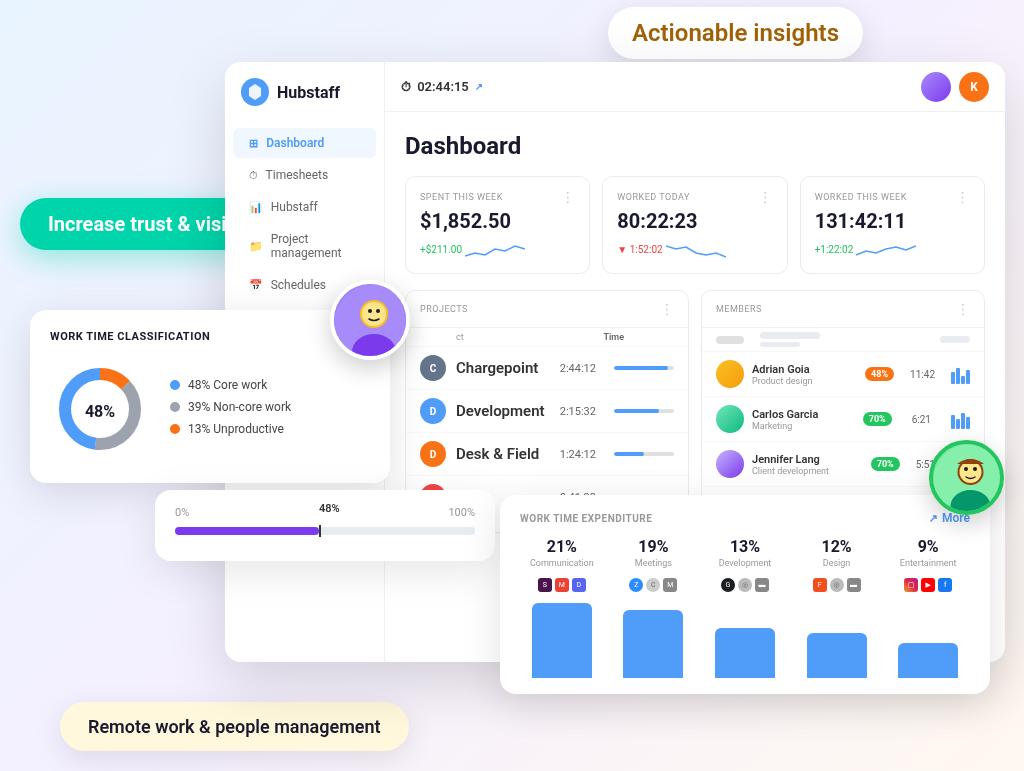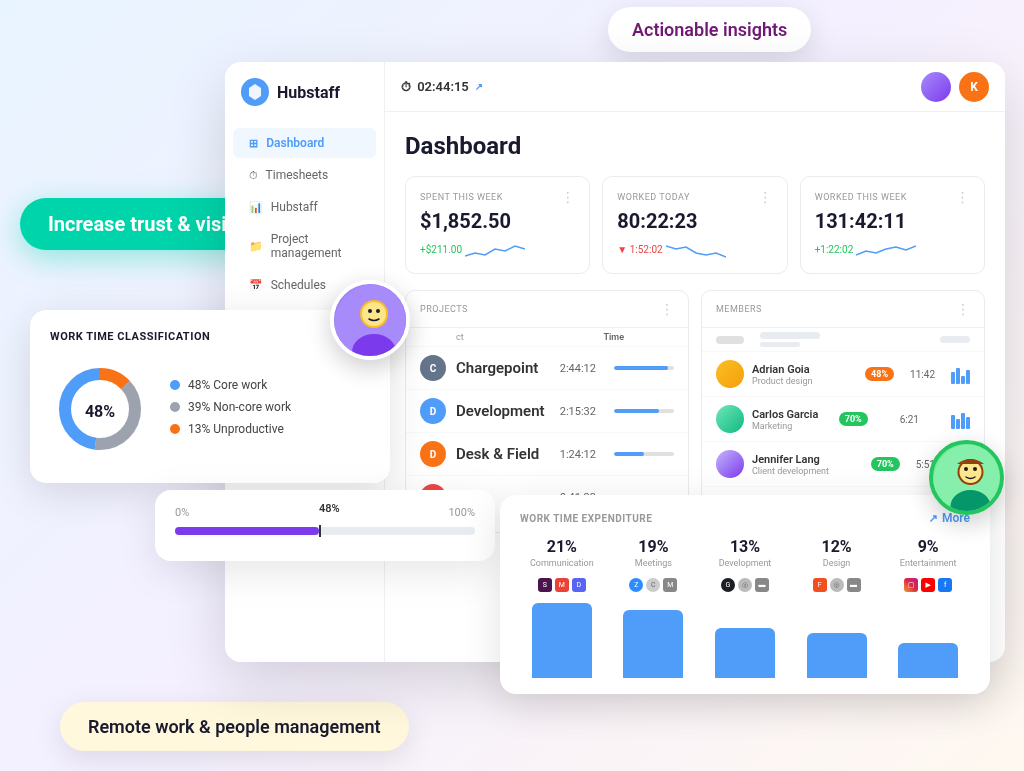--- a/index.html
+++ b/index.html
@@ -20,23 +20,23 @@
     }
 
     
     .bubble-actionable {
       position: absolute;
       top: 7px;
       left: 608px;
       background: white;
       border-radius: 50px;
       padding: 12px 24px;
-      font-size: 18px;
+      font-size: 24px;
       font-weight: 600;
-      color: #701a75;
+      color: #a16207;
       box-shadow: 0 8px 30px rgba(0,0,0,0.12);
       white-space: nowrap;
     }
 
     
     .bubble-trust {
       position: absolute;
       top: 198px;
       left: 20px;
       background: #00d4aa;
@@ -809,21 +809,21 @@
           </div>
         </div>
 
         <div class="member-row">
           <div class="member-avatar" style="background:linear-gradient(135deg,#6ee7b7,#10b981);"></div>
           <div class="member-info">
             <div class="member-name">Carlos Garcia</div>
             <div class="member-role">Marketing</div>
           </div>
           <span class="member-badge badge-green">70%</span>
-          <span class="member-time" style="margin:0 24px;text-align:center;">6:21</span>
+          <span class="member-time" style="margin:0 12px;text-align:center;">6:21</span>
           <div class="member-bars">
             <div class="member-bar" style="height:14px;"></div>
             <div class="member-bar" style="height:10px;"></div>
             <div class="member-bar" style="height:16px;"></div>
             <div class="member-bar" style="height:12px;"></div>
           </div>
         </div>
 
         <div class="member-row">
           <div class="member-avatar" style="background:linear-gradient(135deg,#c4b5fd,#7c3aed);"></div>

